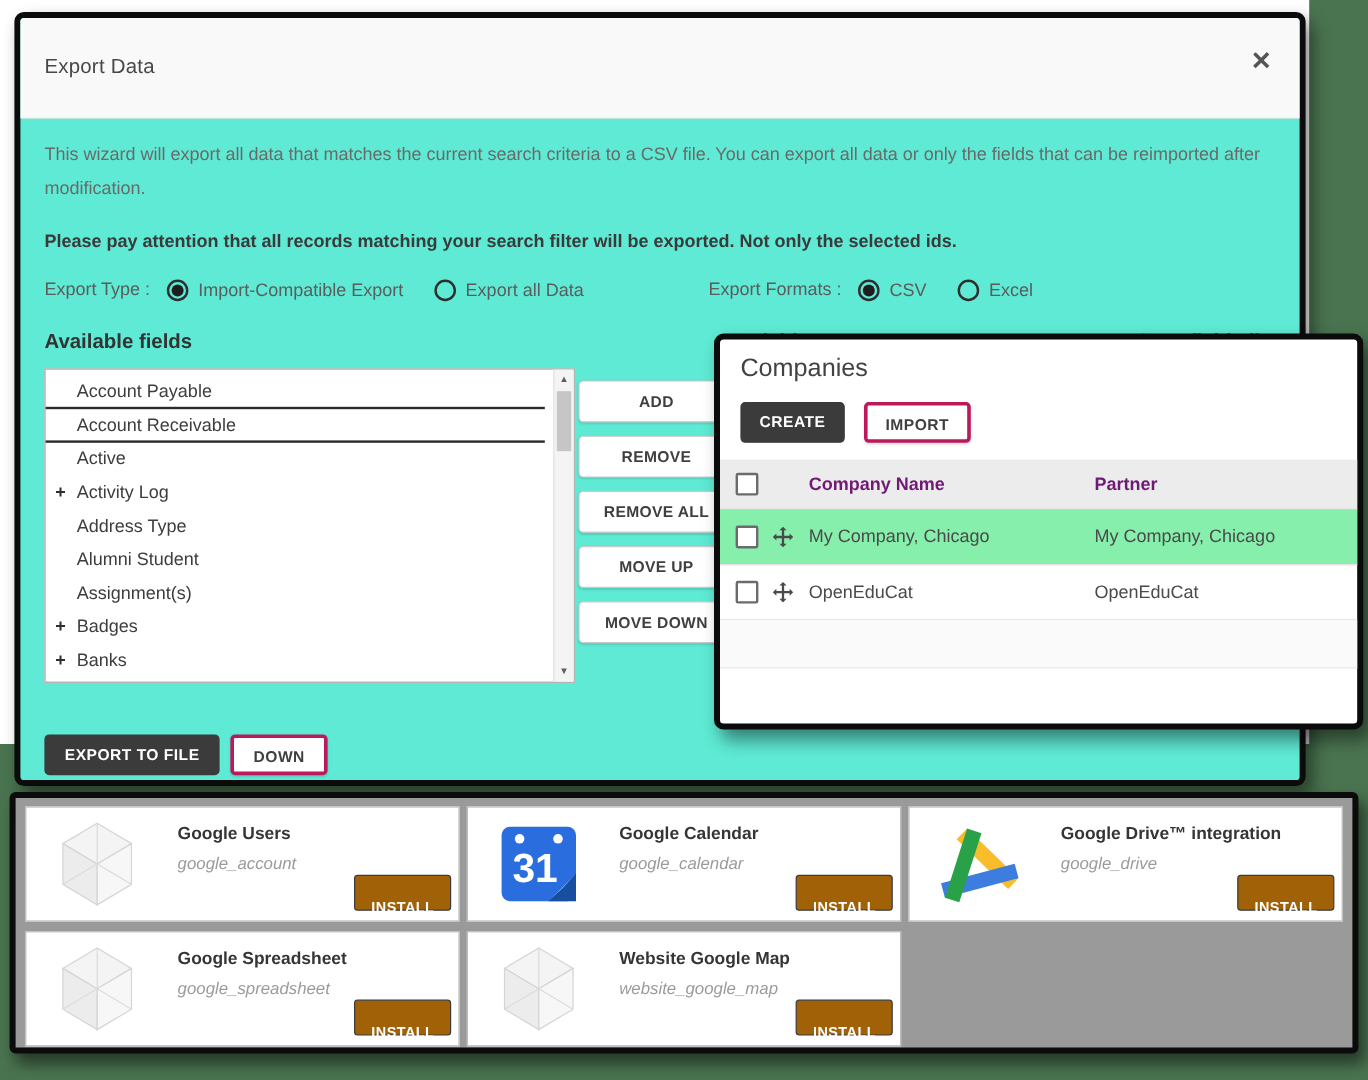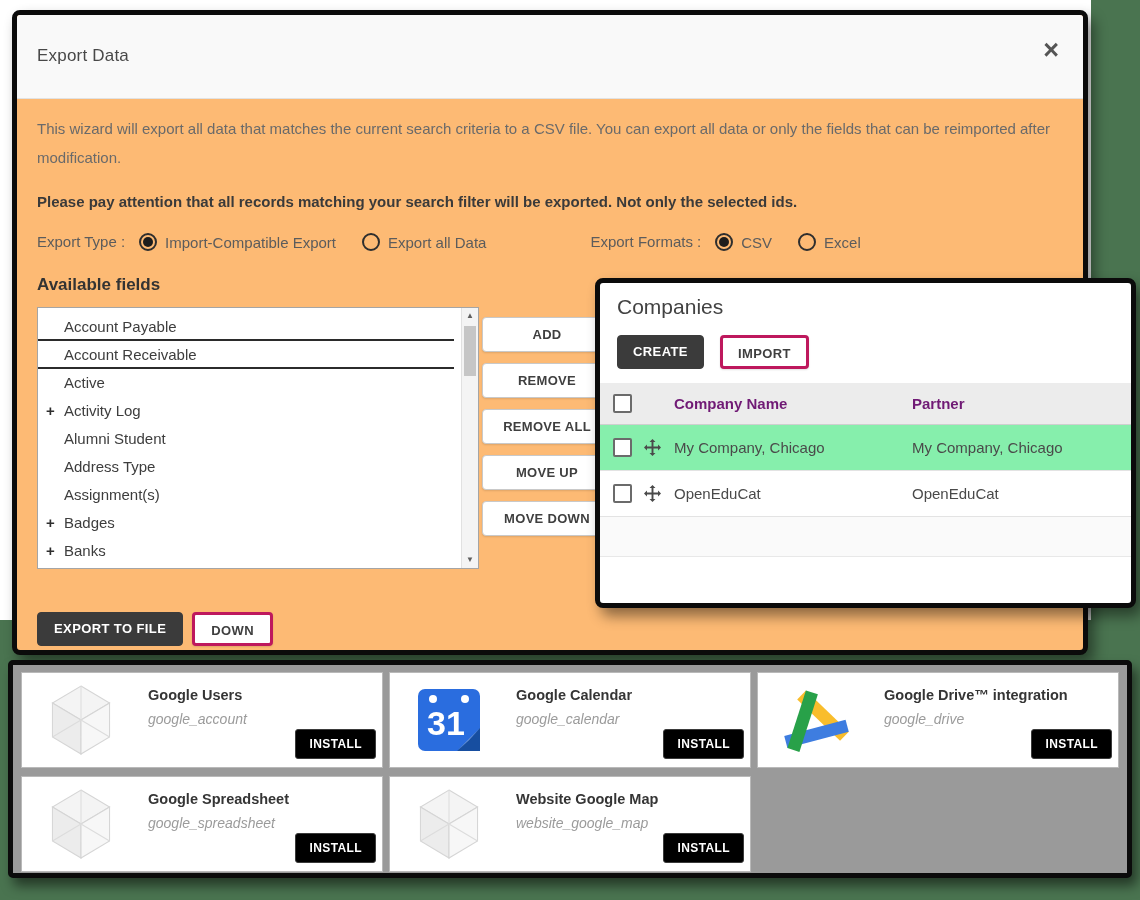--- a/index.html
+++ b/index.html
@@ -3,21 +3,21 @@
 <meta charset="utf-8">
 <style>
   * { margin:0; padding:0; box-sizing:border-box; }
   html,body { width:1140px; height:900px; overflow:hidden; }
   body { background:#4a7450; font-family:"Liberation Sans", sans-serif; position:relative; }
 
   .white-backing { position:absolute; left:0; top:0; width:1091px; height:620px; background:#fff; }
 
   
   .dialog { position:absolute; left:12px; top:10px; width:1076px; height:645px;
-            background:#fdba74; border:5px solid #0b0b0b; border-radius:8px;
+            background:#5eead4; border:5px solid #0b0b0b; border-radius:8px;
             box-shadow:6px 8px 14px rgba(0,0,0,.45); z-index:2; }
   .dialog-header { position:absolute; left:0; top:0; right:0; height:84px; background:#f9f9f9;
                    border-bottom:1px solid #e2e2e2; border-radius:3px 3px 0 0; }
   .dialog-title { position:absolute; left:20px; top:31px; font-size:17px; color:#484848; letter-spacing:.2px; }
   .close-x { position:absolute; right:24px; top:22px; font-size:27px; font-weight:bold; color:#555; cursor:pointer; line-height:1; }
 
   .intro { position:absolute; left:20px; top:100px; right:6px; font-size:15px; color:#6a6a6a; line-height:1.9; }
   .warning { position:absolute; left:20px; top:178px; right:22px; font-size:15px; font-weight:bold; color:#3a3a3a; }
 
   .radio-row { position:absolute; left:20px; top:218px; right:22px; display:flex; align-items:flex-start;
@@ -92,22 +92,22 @@
           background:#9a9a9a; border:5px solid #0b0b0b; border-radius:5px;
           box-shadow:5px 8px 12px rgba(0,0,0,.5); z-index:5; padding:7px 8px; }
   .apps-grid { display:flex; flex-wrap:wrap; }
   .card { position:relative; width:362px; height:96px; background:#fff; border:1px solid #b9b9b9;
           margin:0 6px 8px 0; }
   .card:nth-child(3n) { margin-right:0; }
   .card-icon { position:absolute; left:0; top:0; width:118px; height:94px;
                display:flex; align-items:center; justify-content:center; }
   .card-title { position:absolute; left:126px; top:14px; font-size:14.5px; font-weight:600; color:#353535; }
   .card-tech { position:absolute; left:126px; top:38px; font-size:14px; font-style:italic; color:#9b9b9b; }
-  .install-btn { position:absolute; right:6px; bottom:8px; height:30px; padding:0 13px; line-height:28px;
-                 background:#000000; color:#fff; border:1px solid #3b3b3b; border-radius:3px;
+  .install-btn { position:absolute; right:6px; bottom:8px; height:30px; padding:12px 13px; line-height:28px;
+                 background:#a16207; color:#fff; border:1px solid #3b3b3b; border-radius:3px;
                  font-size:12px; font-weight:bold; letter-spacing:.4px; cursor:pointer; }
 </style>
 </head>
 <body>
 
 <div class="white-backing"></div>
 
 <div class="dialog">
   <div class="dialog-header">
     <div class="dialog-title">Export Data</div>
@@ -140,22 +140,22 @@
 
   <div class="col-heading h-avail">Available fields</div>
   <div class="col-heading h-export">Fields to export</div>
   <div class="col-heading h-save">Save fields list</div>
 
   <div class="listbox">
     <div class="fitem dropline"><span>Account Payable</span></div>
     <div class="fitem dropline"><span>Account Receivable</span></div>
     <div class="fitem"><span>Active</span></div>
     <div class="fitem"><span class="plus">+</span><span>Activity Log</span></div>
+    <div class="fitem"><span>Address Type</span></div>
     <div class="fitem"><span>Alumni Student</span></div>
-    <div class="fitem"><span>Address Type</span></div>
     <div class="fitem"><span>Assignment(s)</span></div>
     <div class="fitem"><span class="plus">+</span><span>Badges</span></div>
     <div class="fitem"><span class="plus">+</span><span>Banks</span></div>
     <div class="lb-scroll">
       <div class="lb-arrow lb-up">▲</div>
       <div class="lb-thumb"></div>
       <div class="lb-arrow lb-down">▼</div>
     </div>
   </div>
 

